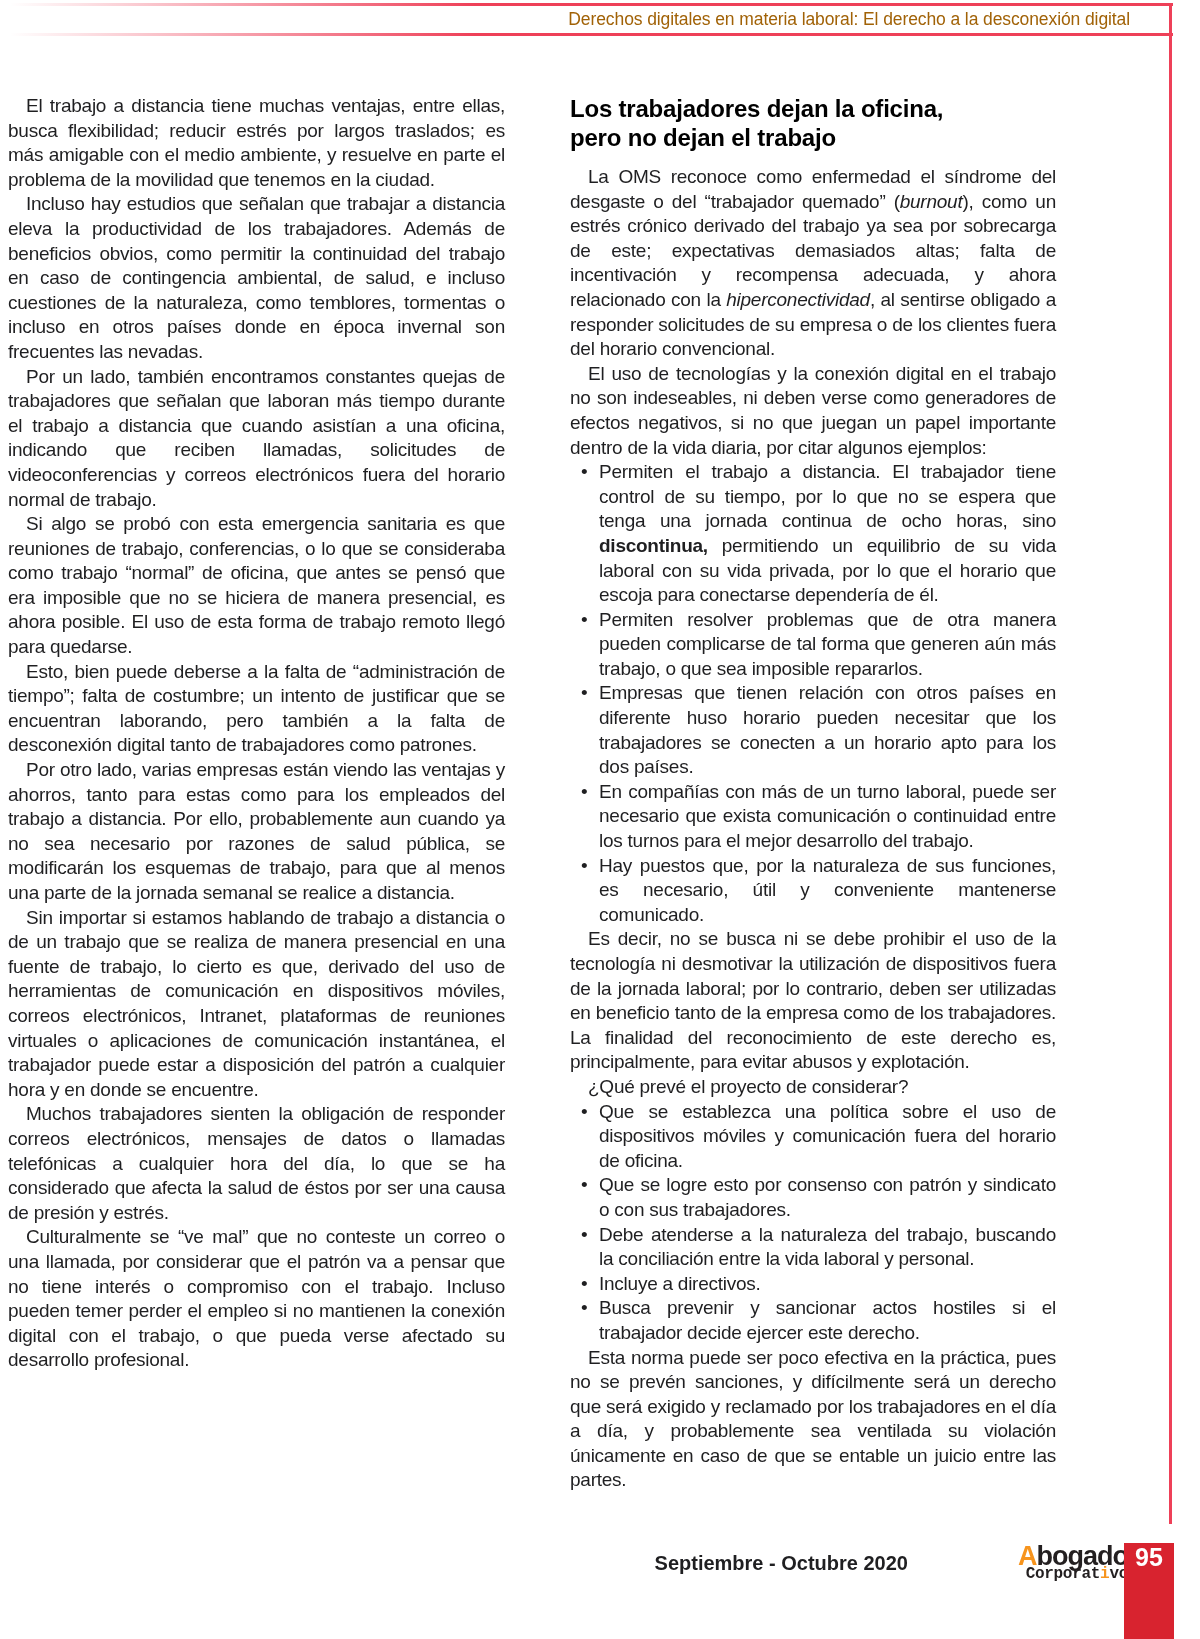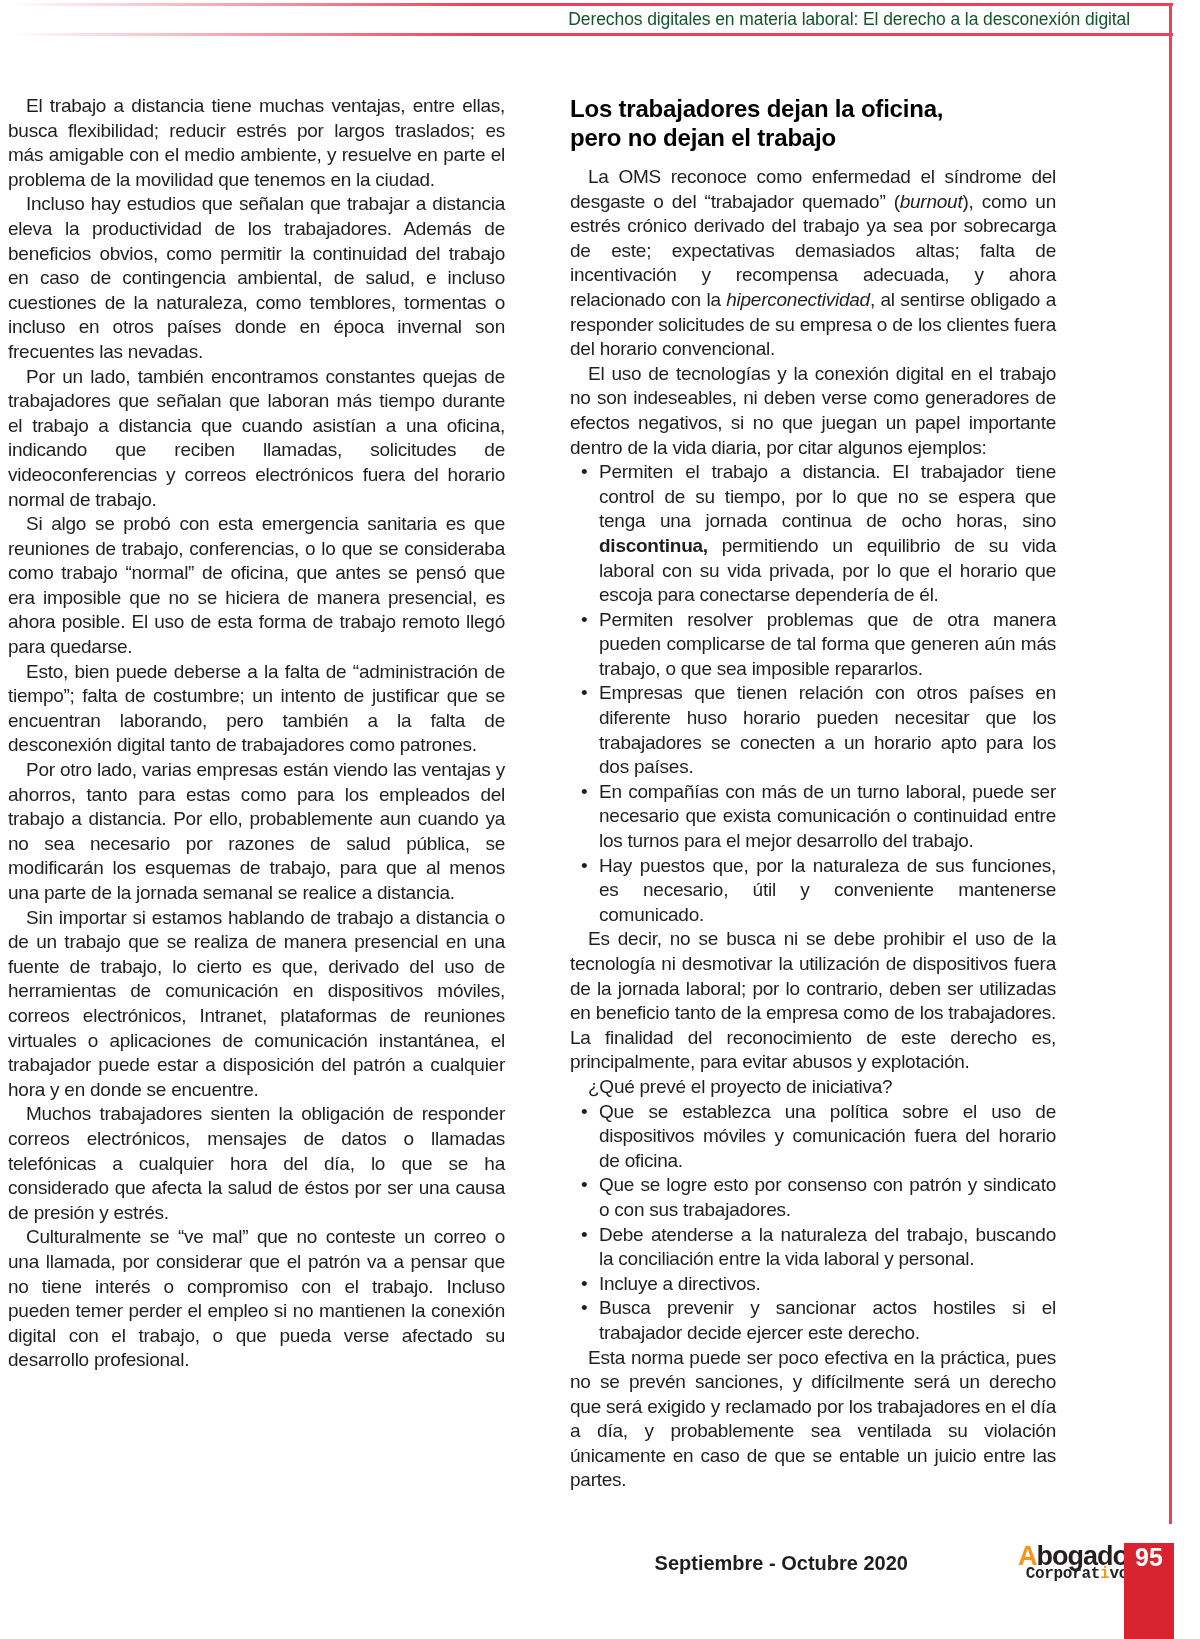--- a/index.html
+++ b/index.html
@@ -11,21 +11,21 @@
   }
   *{box-sizing:border-box;}
   body{margin:0;background:#ffffff;}
   .page{
     position:relative;width:1200px;height:1639px;background:#ffffff;overflow:hidden;
     font-family:"Liberation Sans","DejaVu Sans",sans-serif;color:var(--text);
   }
   
   .header-title{
     position:absolute;top:8px;right:70px;font-size:17.5px;line-height:22px;
-    color:#14532d;letter-spacing:-0.1px;
+    color:#a16207;letter-spacing:-0.1px;
   }
   .rule{
     position:absolute;left:10px;width:1163px;height:3px;
     background:linear-gradient(to right, rgba(255,255,255,0) 0%, var(--rule-red) 40%);
   }
   .rule-top{top:3px;}
   .rule-mid{top:33px;}
   .vrule{position:absolute;left:1169px;top:3px;width:3px;height:1521px;background:var(--rule-red);}
   
   .col{
@@ -85,21 +85,21 @@
         <p class="para"><span>La OMS reconoce como enfermedad el síndrome del desgaste o del “trabajador quemado” (</span><span class="it">burnout</span><span>), como un estrés crónico derivado del trabajo ya sea por sobrecarga de este; expectativas demasiados altas; falta de incentivación y recompensa adecuada, y ahora relacionado con la </span><span class="it">hiperconectividad</span><span>, al sentirse obligado a responder solicitudes de su empresa o de los clientes fuera del horario convencional.</span></p>
         <p class="para"><span>El uso de tecnologías y la conexión digital en el trabajo no son indeseables, ni deben verse como generadores de efectos negativos, si no que juegan un papel importante dentro de la vida diaria, por citar algunos ejemplos:</span></p>
         <ul class="bullets">
           <li><span class="marker">•</span><span>Permiten el trabajo a distancia. El trabajador tiene control de su tiempo, por lo que no se espera que tenga una jornada continua de ocho horas, sino </span><span class="bd">discontinua,</span><span> permitiendo un equilibrio de su vida laboral con su vida privada, por lo que el horario que escoja para conectarse dependería de él.</span></li>
           <li><span class="marker">•</span><span>Permiten resolver problemas que de otra manera pueden complicarse de tal forma que generen aún más trabajo, o que sea imposible repararlos.</span></li>
           <li><span class="marker">•</span><span>Empresas que tienen relación con otros países en diferente huso horario pueden necesitar que los trabajadores se conecten a un horario apto para los dos países.</span></li>
           <li><span class="marker">•</span><span>En compañías con más de un turno laboral, puede ser necesario que exista comunicación o continuidad entre los turnos para el mejor desarrollo del trabajo.</span></li>
           <li><span class="marker">•</span><span>Hay puestos que, por la naturaleza de sus funciones, es necesario, útil y conveniente mantenerse comunicado.</span></li>
         </ul>
         <p class="para"><span>Es decir, no se busca ni se debe prohibir el uso de la tecnología ni desmotivar la utilización de dispositivos fuera de la jornada laboral; por lo contrario, deben ser utilizadas en beneficio tanto de la empresa como de los trabajadores. La finalidad del reconocimiento de este derecho es, principalmente, para evitar abusos y explotación.</span></p>
-        <p class="para"><span>¿Qué prevé el proyecto de iniciativa?</span></p>
+        <p class="para"><span>¿Qué prevé el proyecto de considerar?</span></p>
         <ul class="bullets">
           <li><span class="marker">•</span><span>Que se establezca una política sobre el uso de dispositivos móviles y comunicación fuera del horario de oficina.</span></li>
           <li><span class="marker">•</span><span>Que se logre esto por consenso con patrón y sindicato o con sus trabajadores.</span></li>
           <li><span class="marker">•</span><span>Debe atenderse a la naturaleza del trabajo, buscando la conciliación entre la vida laboral y personal.</span></li>
           <li><span class="marker">•</span><span>Incluye a directivos.</span></li>
           <li><span class="marker">•</span><span>Busca prevenir y sancionar actos hostiles si el trabajador decide ejercer este derecho.</span></li>
         </ul>
         <p class="para"><span>Esta norma puede ser poco efectiva en la práctica, pues no se prevén sanciones, y difícilmente será un derecho que será exigido y reclamado por los trabajadores en el día a día, y probablemente sea ventilada su violación únicamente en caso de que se entable un juicio entre las partes.</span></p>
       </div>
   </div>

